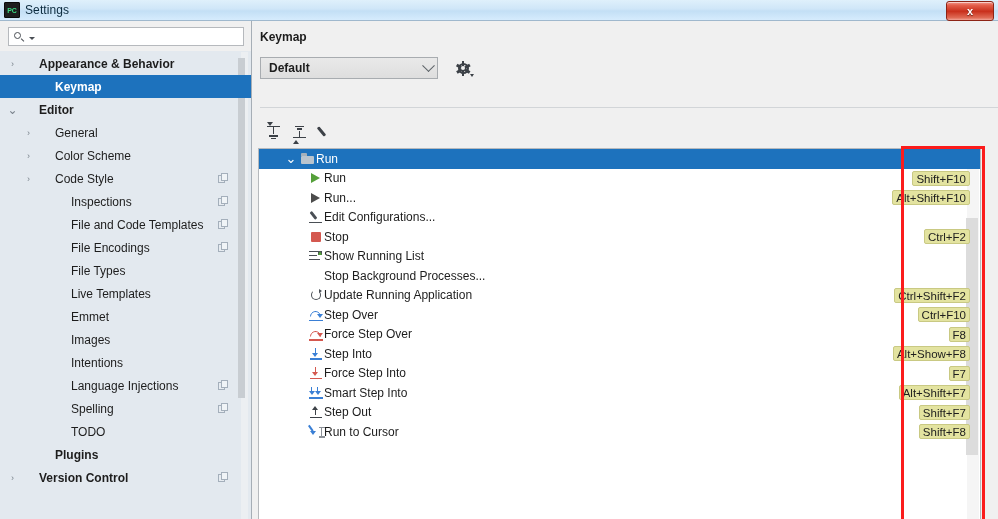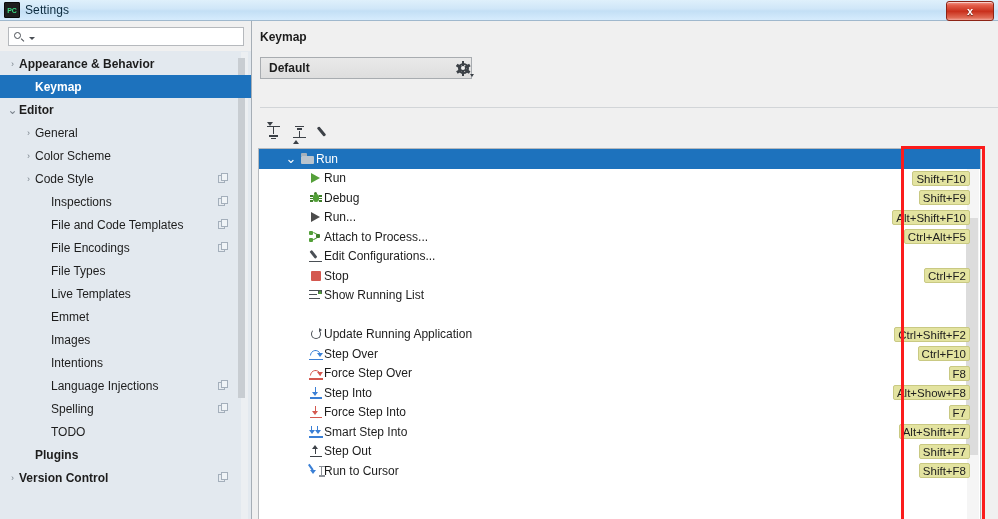--- a/index.html
+++ b/index.html
@@ -63,21 +63,21 @@
     height:23px;display:flex;align-items:center;box-sizing:border-box;
     padding-right:8px;position:relative;white-space:nowrap;
   }
   .srow.sel{background:#1d72bd;color:#fff;}
   .arrow{
     width:13px;flex:0 0 auto;display:flex;align-items:center;justify-content:center;
     font-size:9px;color:#7a838c;
   }
   .srow.sel .arrow{color:#fff;}
   .arrow.none{visibility:hidden;}
-  .slabel{font-size:12px;}
+  .slabel{font-size:12px;margin-left:20px;}
   .slabel.bold{font-weight:bold;}
   .copyicon{
     position:absolute;right:22px;width:11px;height:11px;opacity:.85;
   }
   .copyicon i{
     position:absolute;display:block;border:1px solid #9aa6b2;background:#e8edf2;box-sizing:border-box;
   }
   .copyicon i.b{left:0;top:2px;width:7px;height:8px;}
   .copyicon i.f{left:3px;top:0;width:7px;height:8px;background:#f3f6f9;}
 
@@ -85,21 +85,21 @@
     position:absolute;right:3px;top:6px;width:7px;height:340px;
     background:#c8cdd2;border-radius:0;
   }
   .lscroll-track{position:absolute;right:3px;top:0;width:7px;bottom:0;background:#eceff2;}
 
   
   .right{position:absolute;left:253px;top:0;right:0;height:498px;background:#f0f0f0;}
   .pagetitle{position:absolute;left:7px;top:9px;font-size:12px;font-weight:bold;color:#1d1d1d;}
 
   .select{
-    position:absolute;left:7px;top:36px;width:212px;height:22px;
+    position:absolute;left:7px;top:36px;width:178px;height:22px;
     background:linear-gradient(to bottom,#e9e9e9,#dedede);
     border:1px solid #a8acb0;box-sizing:border-box;
     display:flex;align-items:center;padding:0 4px 0 8px;
   }
   .select .sv{flex:1;font-size:12px;font-weight:bold;color:#1d1d1d;}
   .chev{
     width:9px;height:9px;border-right:1.6px solid #5d6368;border-bottom:1.6px solid #5d6368;
     transform:rotate(45deg) translate(-2px,-2px);box-sizing:border-box;
   }
   .gearbtn{position:absolute;left:199px;top:36px;width:22px;height:22px;display:flex;align-items:center;justify-content:center;}
@@ -460,55 +460,24 @@
           <span class="kindent" style="width: 44px;"></span>
           <span class="kicon">
             <span class="tri"></span>
           </span>
           <span class="klabel">Run</span>
           <span class="kshort">Shift+F10</span>
         </div>
         <div class="krow">
           <span class="kindent" style="width: 44px;"></span>
           <span class="kicon">
-            <span class="bug">
-              <i class="hd"></i>
-              <i class="bd2"></i>
-              <i class="lg l1"></i>
-              <i class="lg l2"></i>
-              <i class="lg l3"></i>
-              <i class="lg r1"></i>
-              <i class="lg r2"></i>
-              <i class="lg r3"></i>
-            </span>
-          </span>
-          <span class="klabel">Debug</span>
-          <span class="kshort">Shift+F9</span>
-        </div>
-        <div class="krow">
-          <span class="kindent" style="width: 44px;"></span>
-          <span class="kicon">
             <span class="tri gray"></span>
           </span>
           <span class="klabel">Run...</span>
           <span class="kshort">Alt+Shift+F10</span>
-        </div>
-        <div class="krow">
-          <span class="kindent" style="width: 44px;"></span>
-          <span class="kicon">
-            <span class="attach">
-              <i class="e1"></i>
-              <i class="e2"></i>
-              <i class="n1"></i>
-              <i class="n2"></i>
-              <i class="n3"></i>
-            </span>
-          </span>
-          <span class="klabel">Attach to Process...</span>
-          <span class="kshort">Ctrl+Alt+F5</span>
         </div>
         <div class="krow">
           <span class="kindent" style="width: 44px;"></span>
           <span class="kicon">
             <span class="pen2">
               <i class="b2"></i>
               <i class="u"></i>
             </span>
           </span>
           <span class="klabel">Edit Configurations...</span>
@@ -531,20 +500,21 @@
               <i class="ar2"></i>
             </span>
           </span>
           <span class="klabel">Show Running List</span>
         </div>
         <div class="krow">
           <span class="kindent" style="width: 44px;"></span>
           <span class="kicon">
             <span style="display: inline-block; width: 1px; height: 1px;"></span>
           </span>
+          <span class="klabel">Stop Background Processes...</span>
         </div>
         <div class="krow">
           <span class="kindent" style="width: 44px;"></span>
           <span class="kicon">
             <span class="refr">
               <i class="rc"></i>
               <i class="rt"></i>
             </span>
           </span>
           <span class="klabel">Update Running Application</span>

